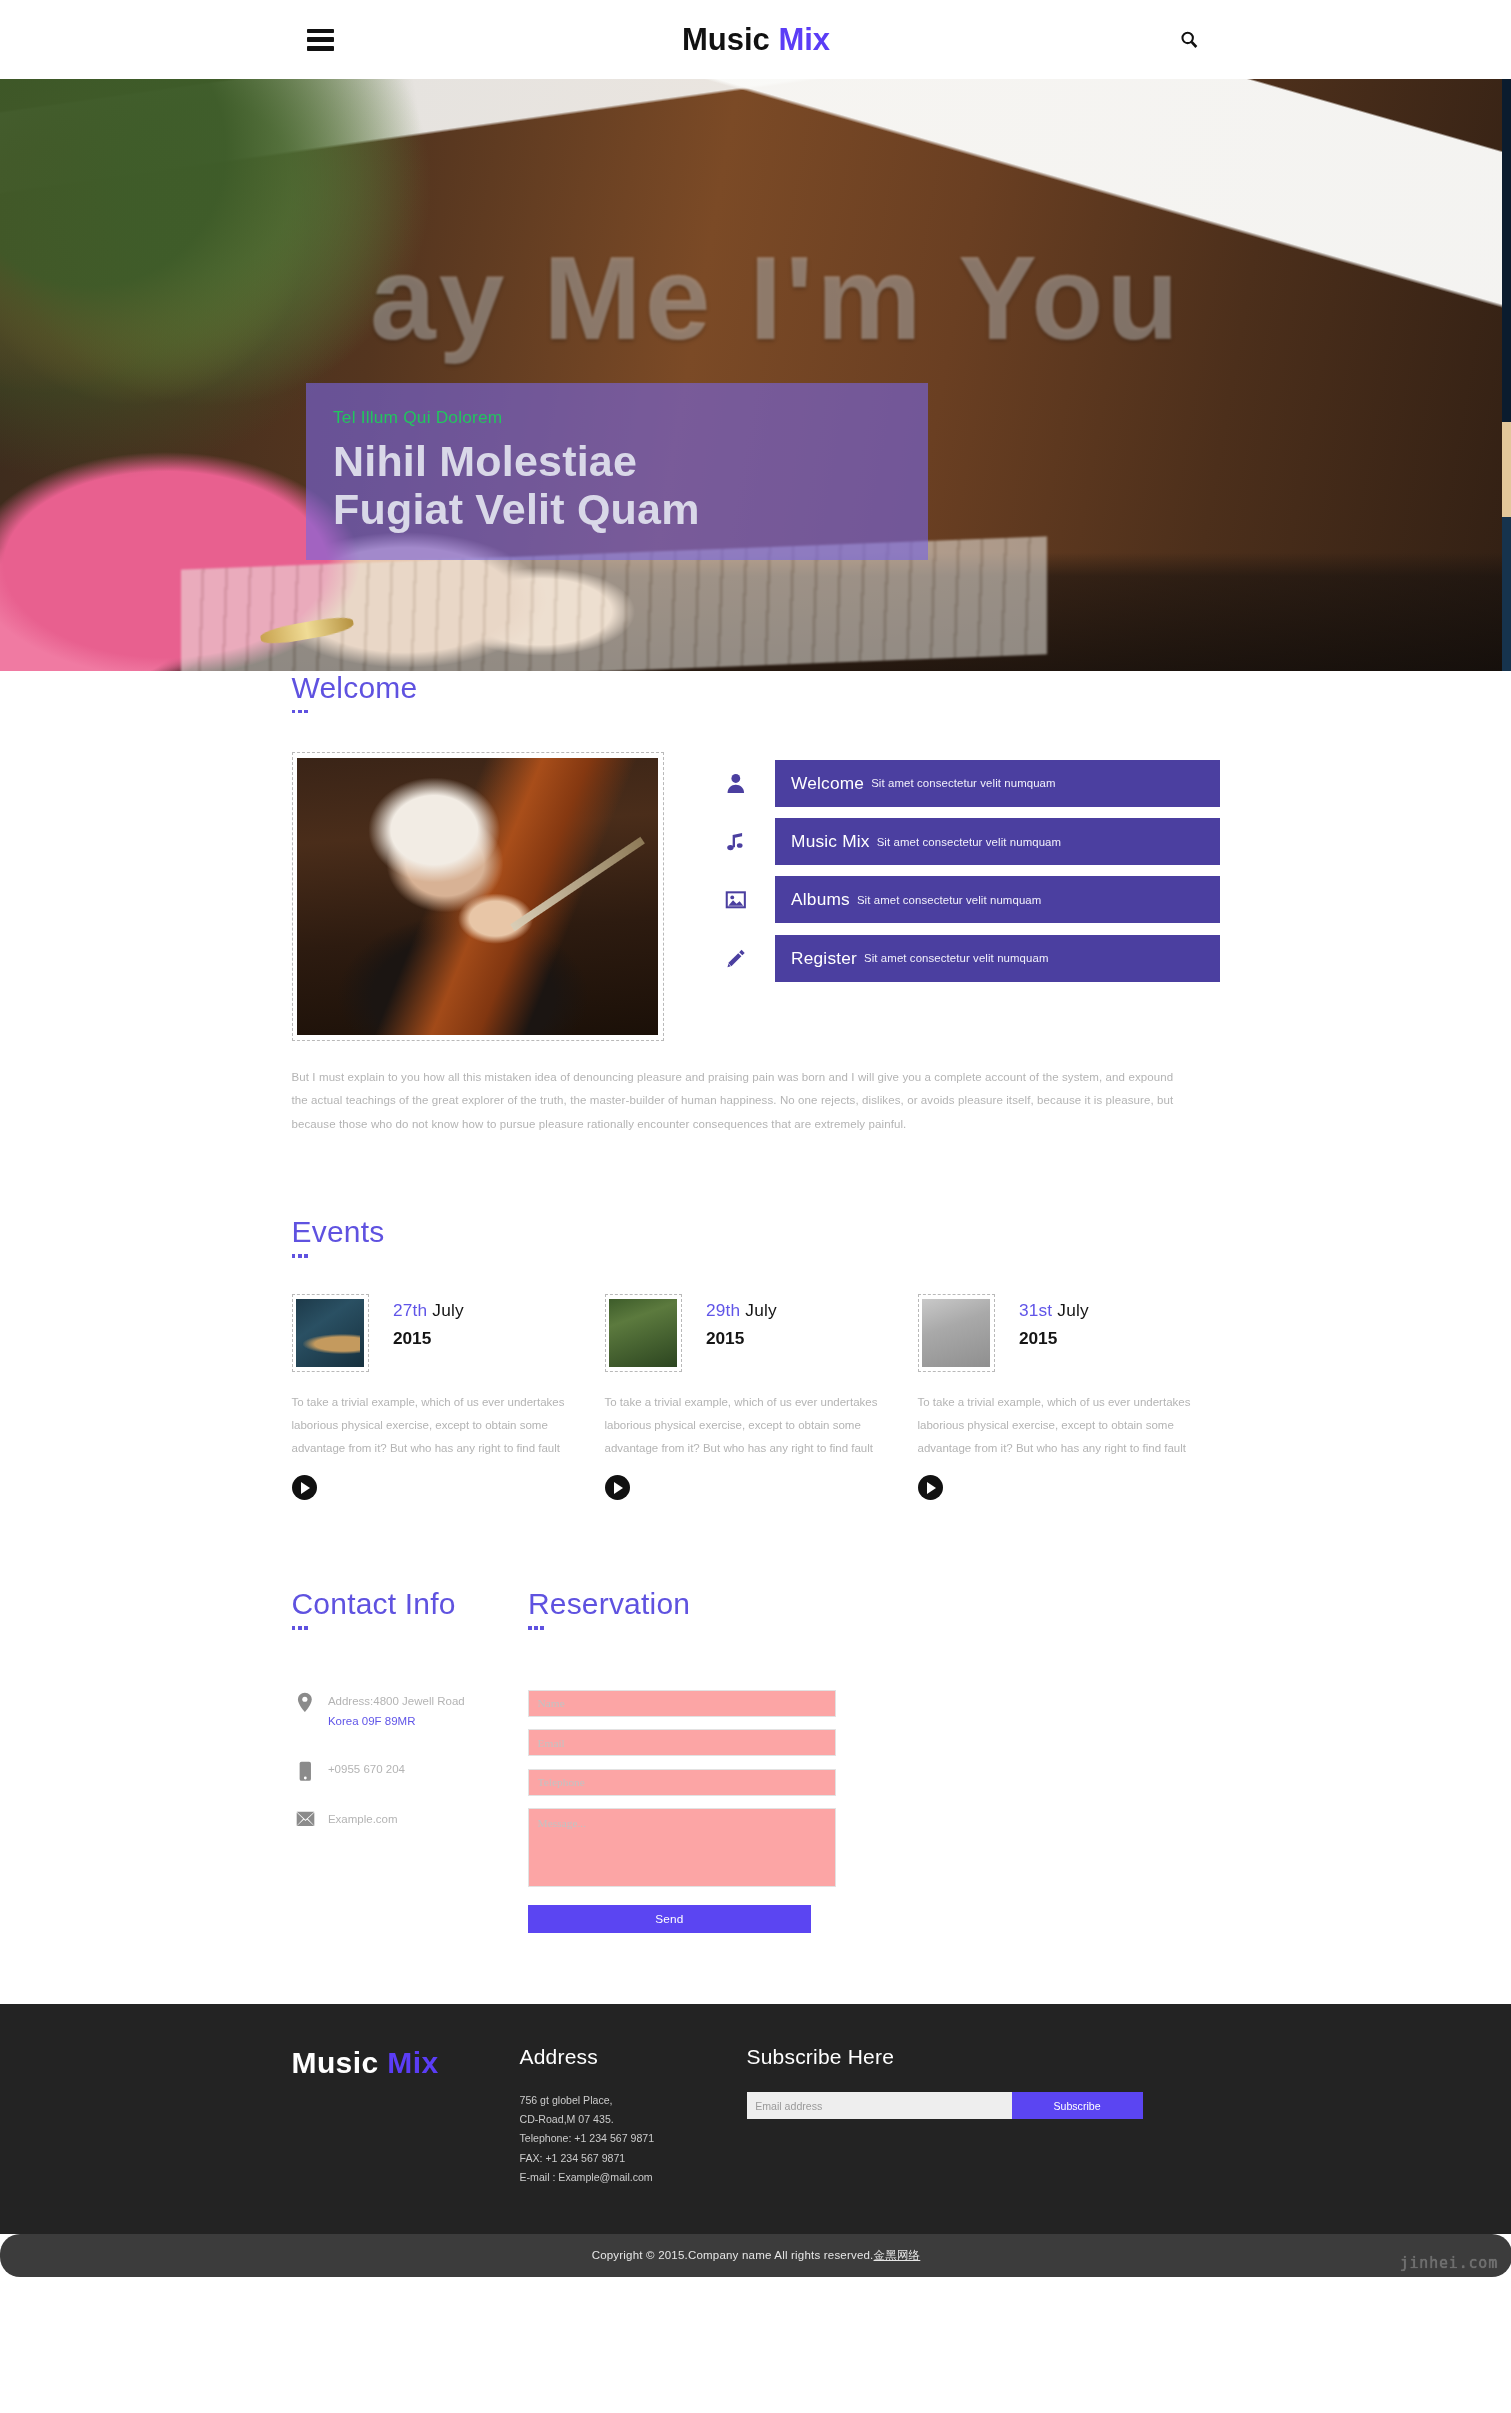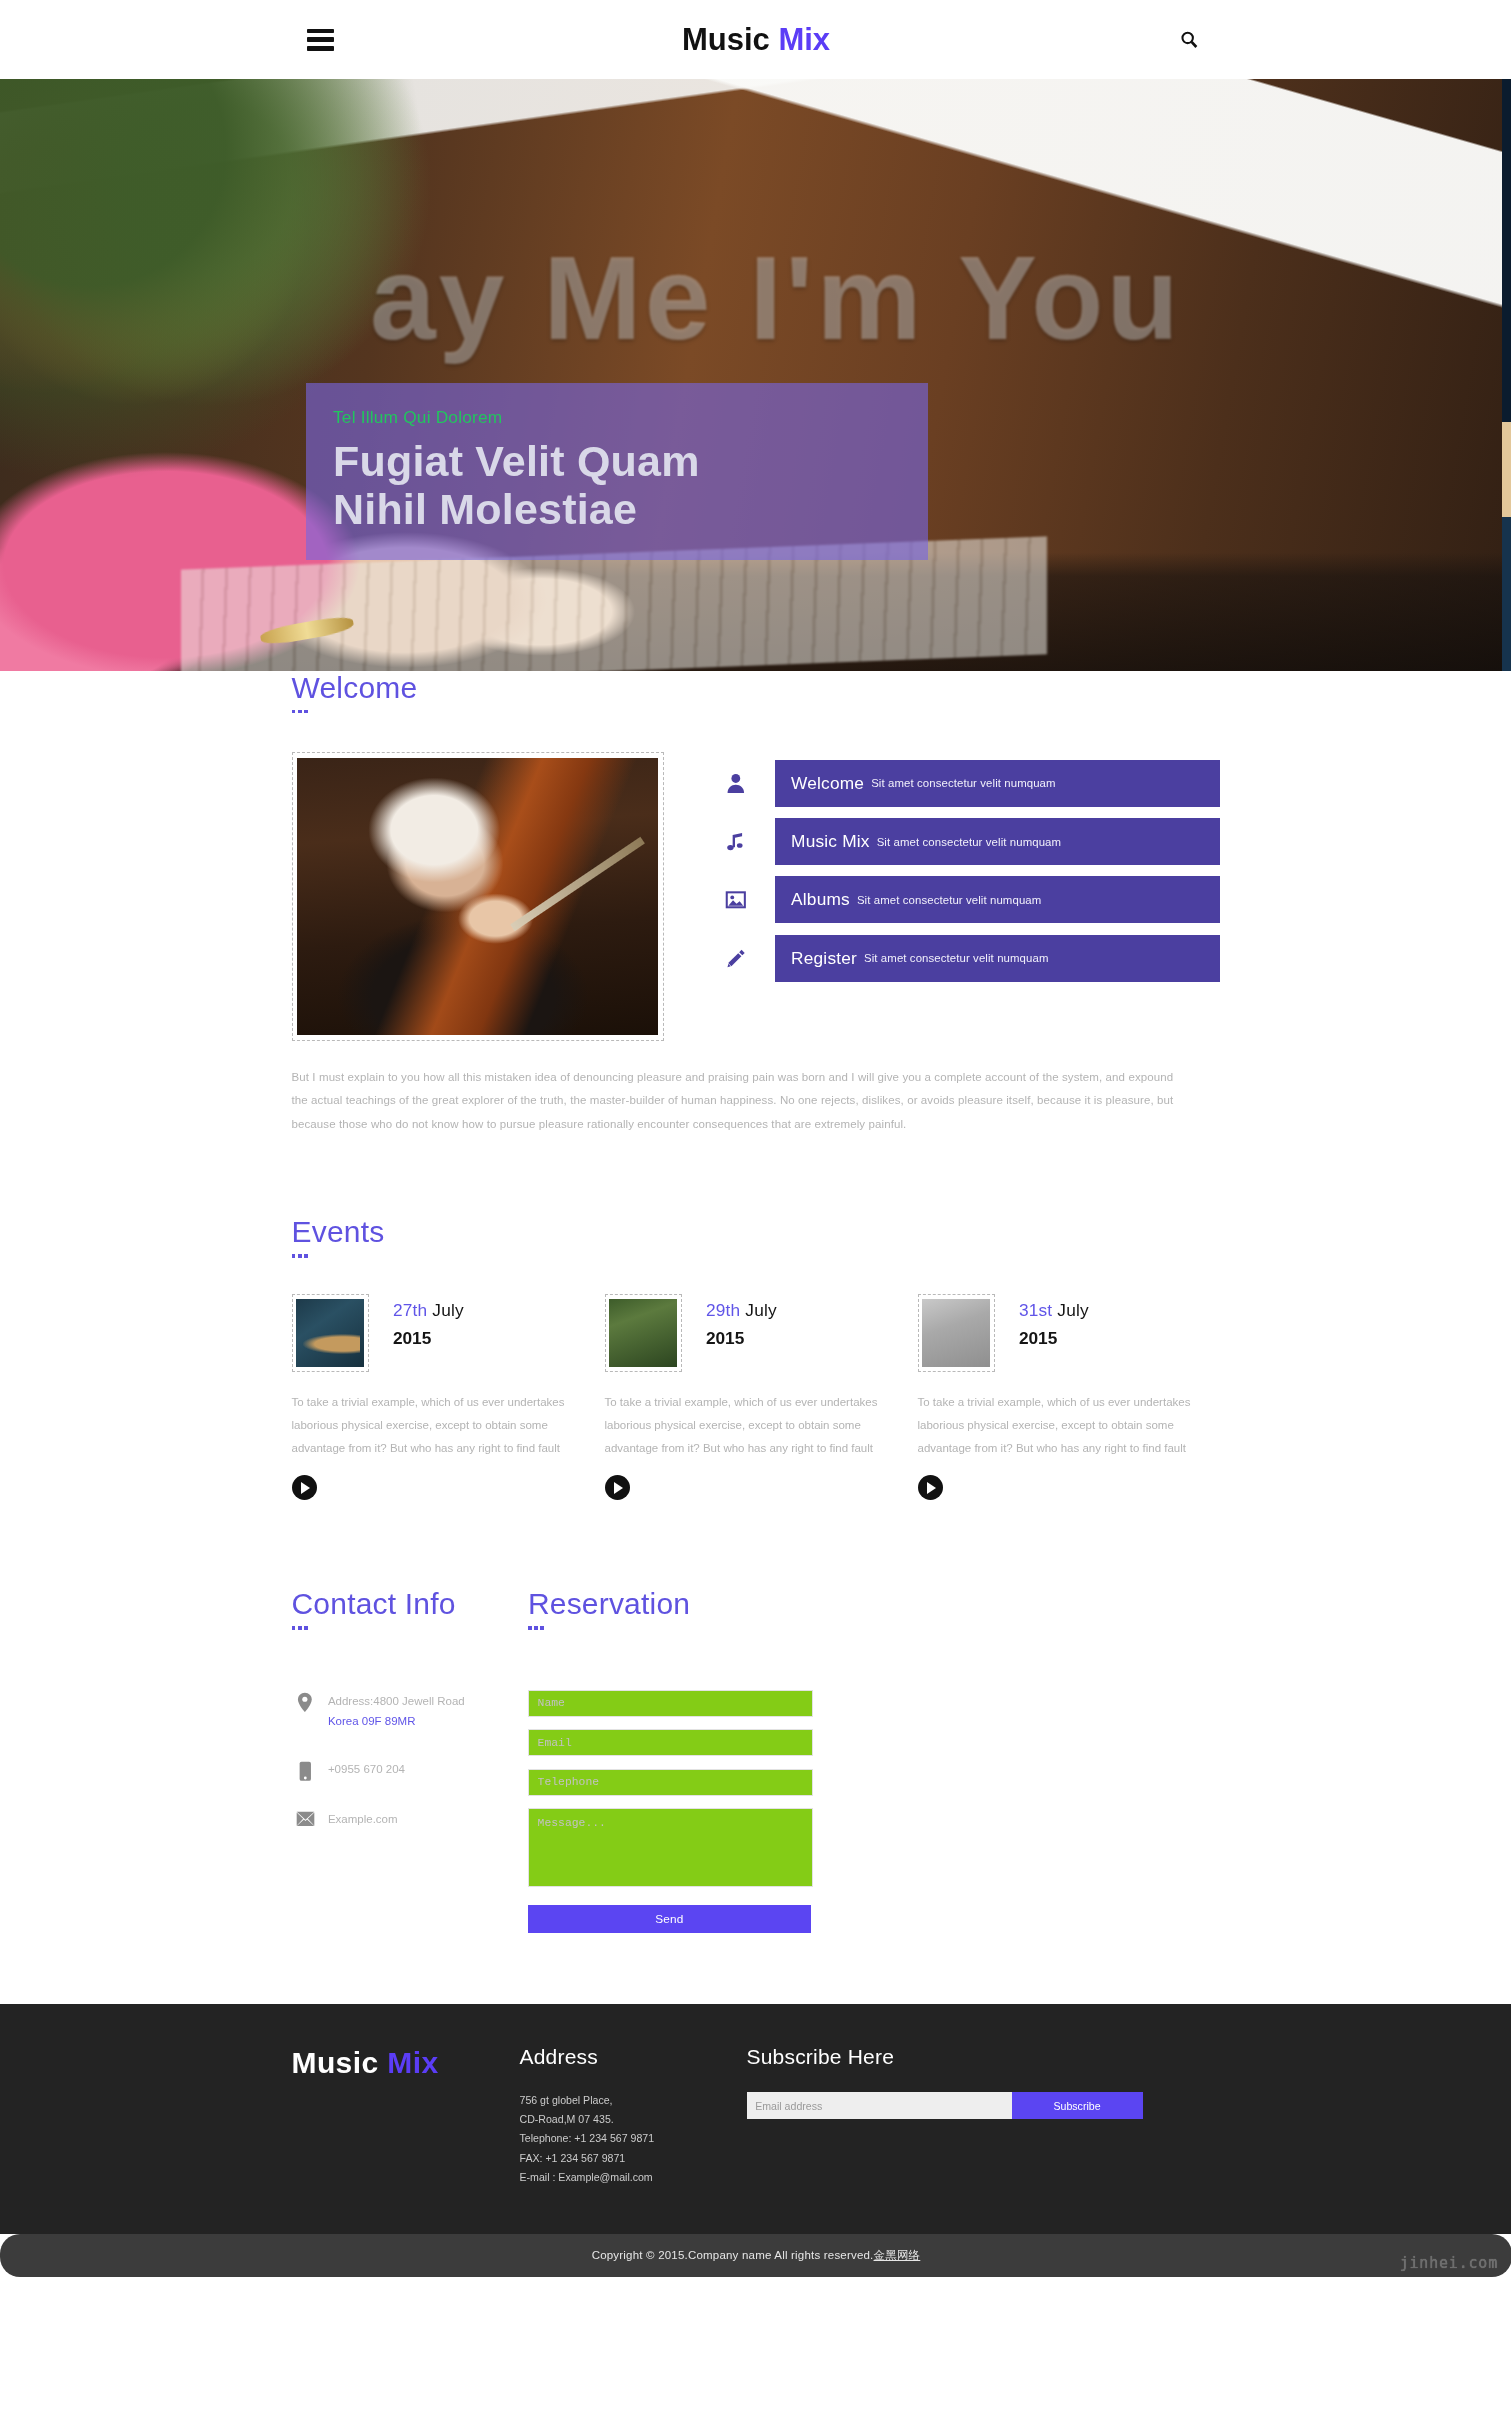--- a/index.html
+++ b/index.html
@@ -266,24 +266,24 @@
   .contact-col { width: 227px; }
   .contact-list { margin-top: 61px; }
   .contact-row { display: flex; align-items: flex-start; margin-bottom: 28px; }
   .contact-ico { width: 27px; flex: 0 0 27px; display:flex; justify-content:center; padding-top:1.6px; }
   .contact-val { margin-left: 9.4px; font-size: 11.5px; line-height: 1.75; color: #b4b4b4; }
   .contact-val .link { color: #6055e8; }
 
   .form-col { margin-left: 9.4px; }
   .form-fields { margin-top: 60px; width: 283px; }
   .form-fields input, .form-fields textarea {
-    width: 285px;
+    width: 308px;
     border: 0.8px solid #e2e2e2;
-    background: #84cc16;
-    font-family: Liberation Mono, monospace;
+    background: #fca5a5;
+    font-family: Liberation Serif, serif;
     font-size: 11.4px;
     color: #555;
     outline: none;
   }
   .form-fields input { height: 27px; padding: 0 8.7px; margin-bottom: 12.6px; display:block; }
   .form-fields textarea { height: 79px; padding: 7.9px 8.7px; resize: none; display:block; margin-bottom: 17.3px; }
   .form-fields input::placeholder, .form-fields textarea::placeholder { color: #c2c2c2; }
   .send-btn {
     width: 283px; height: 28px;
     background: #5b45f2;
@@ -369,22 +369,22 @@
 <div class="hero">
   <div class="slide-main">
     <div class="ph-piano"></div>
     <div class="ph-keys"></div>
     <div class="ph-wrist"></div>
   </div>
   <div class="slide-next"></div>
   <div class="hero-caption">
     <div class="hero-sub">Tel Illum Qui Dolorem</div>
     <div class="hero-title">
+      <div>Nihil Molestiae</div>
       <div>Fugiat Velit Quam</div>
-      <div>Nihil Molestiae</div>
     </div>
   </div>
 </div>
 
 <div class="container welcome-sec">
   <div class="sec-head">
     <div class="sec-title">Welcome</div>
     <div class="sec-dots">
         <i></i>
         <i></i>

